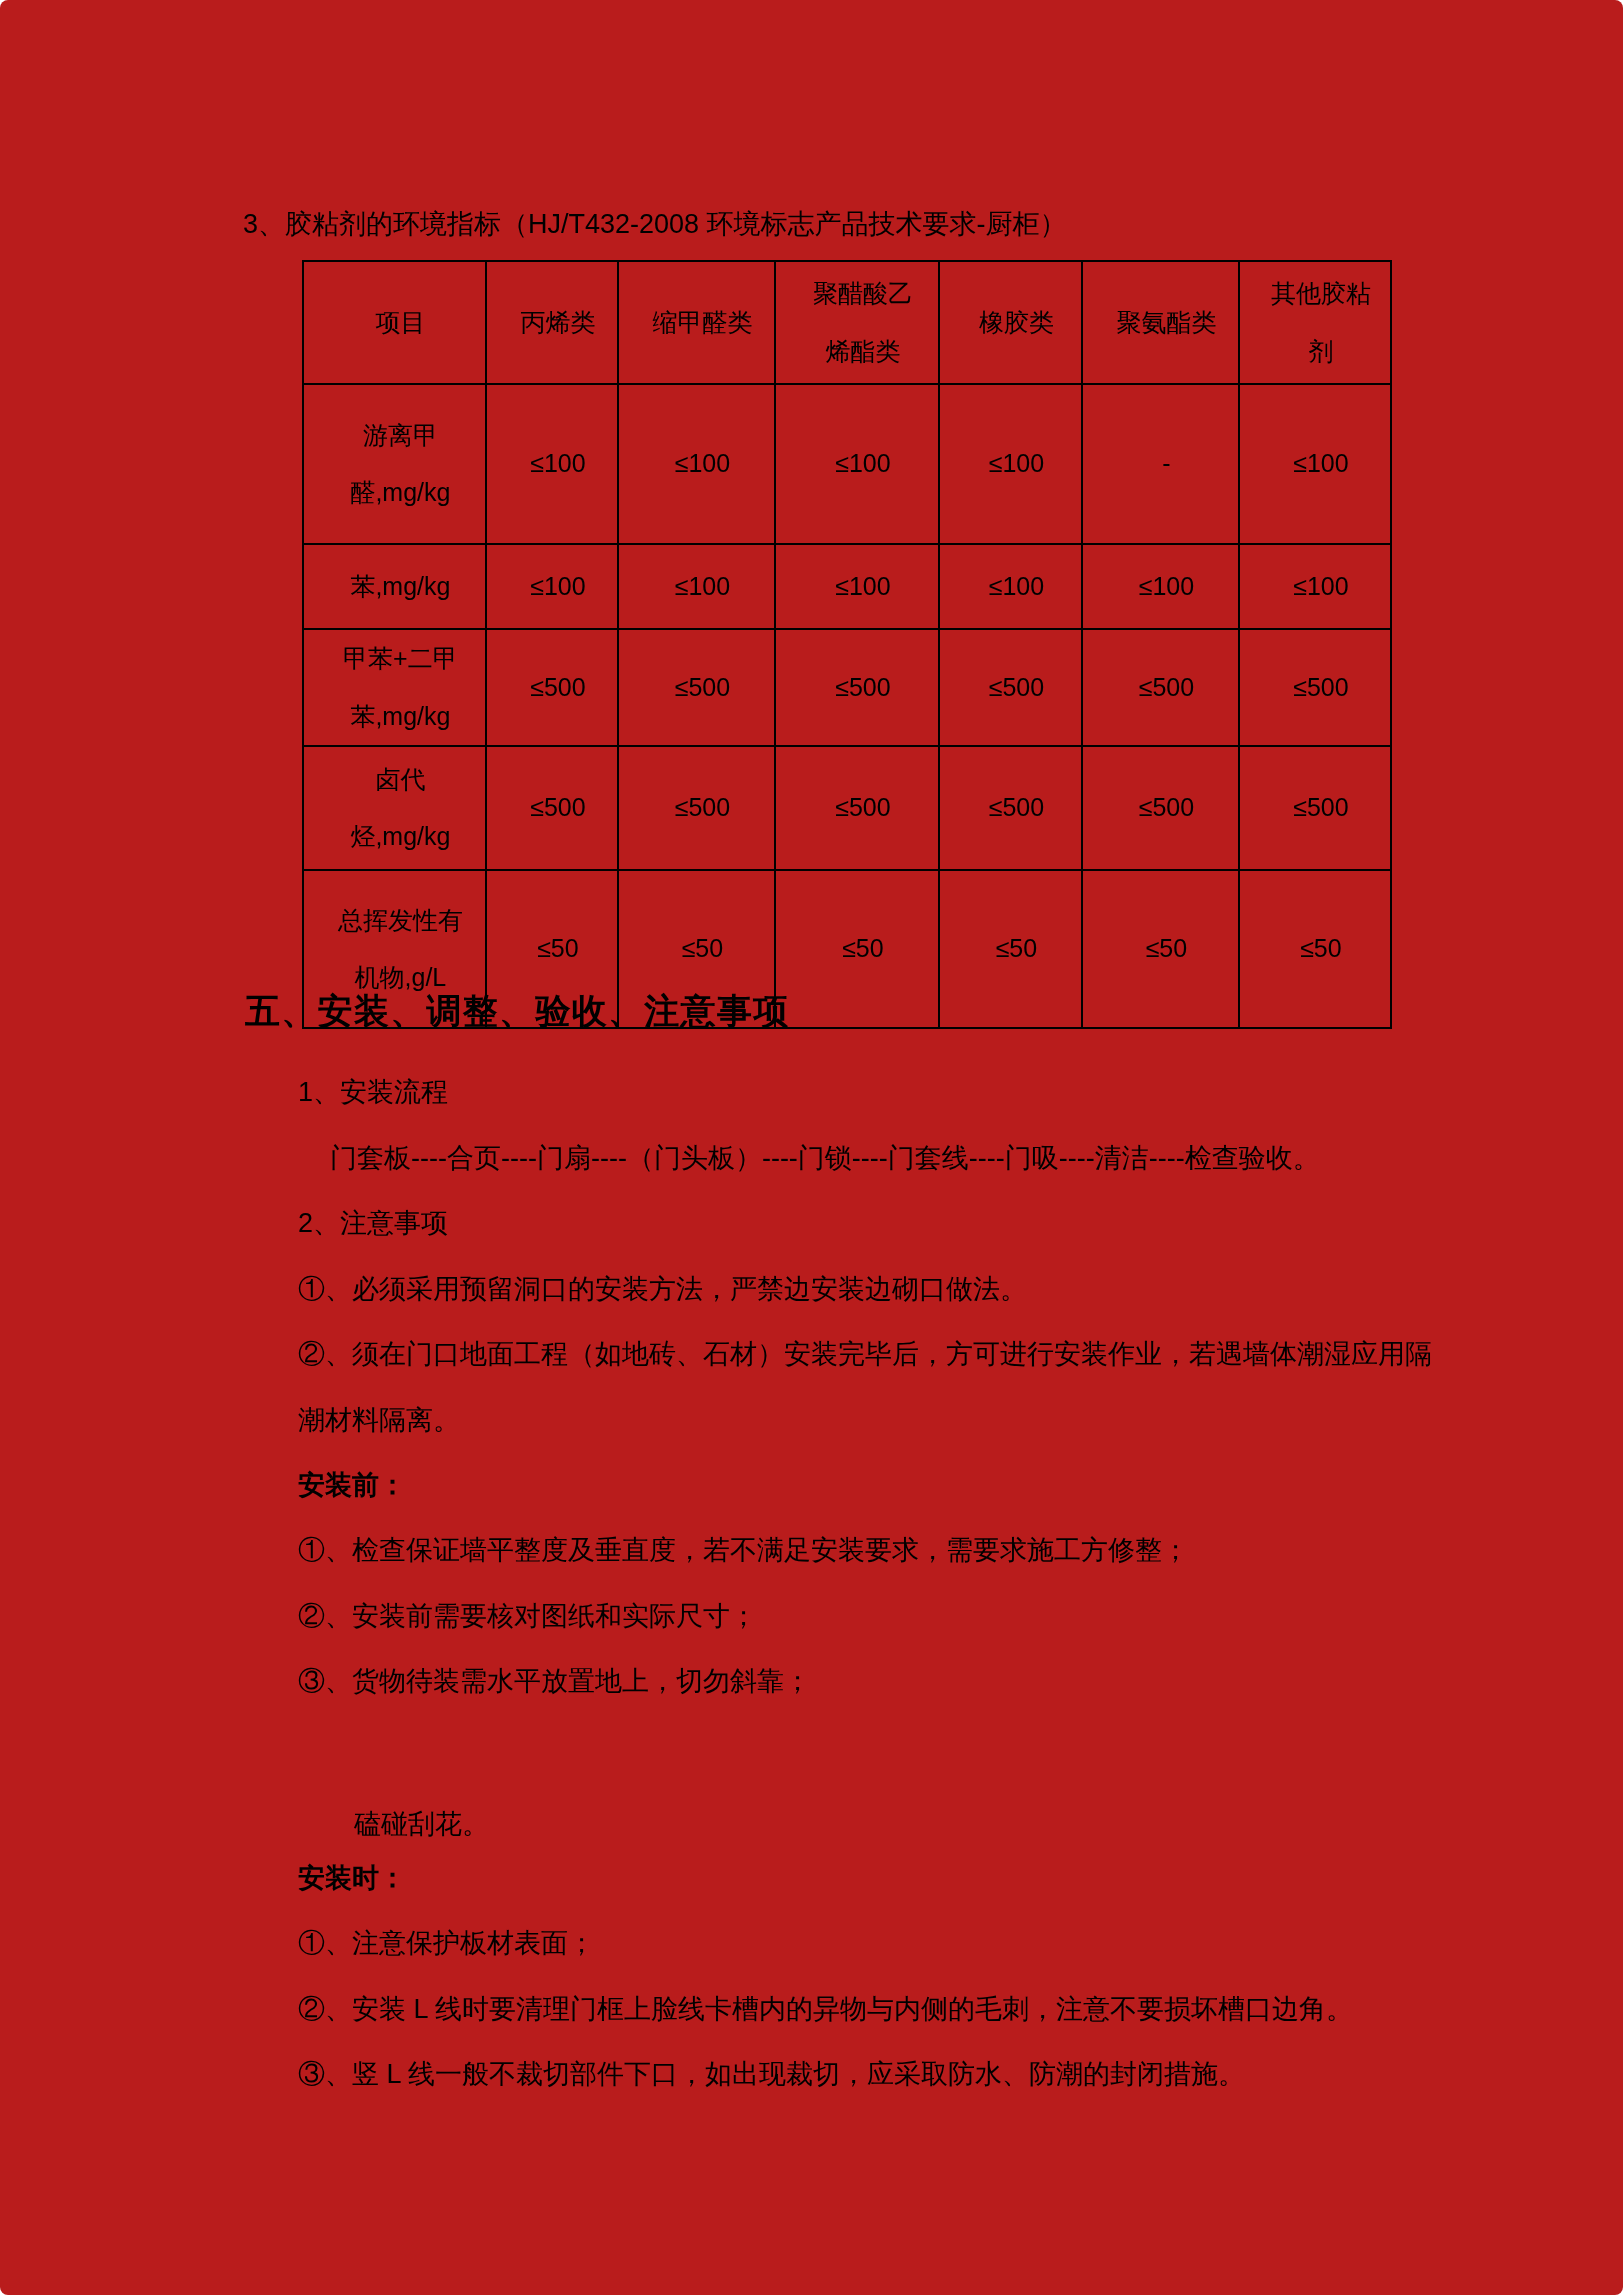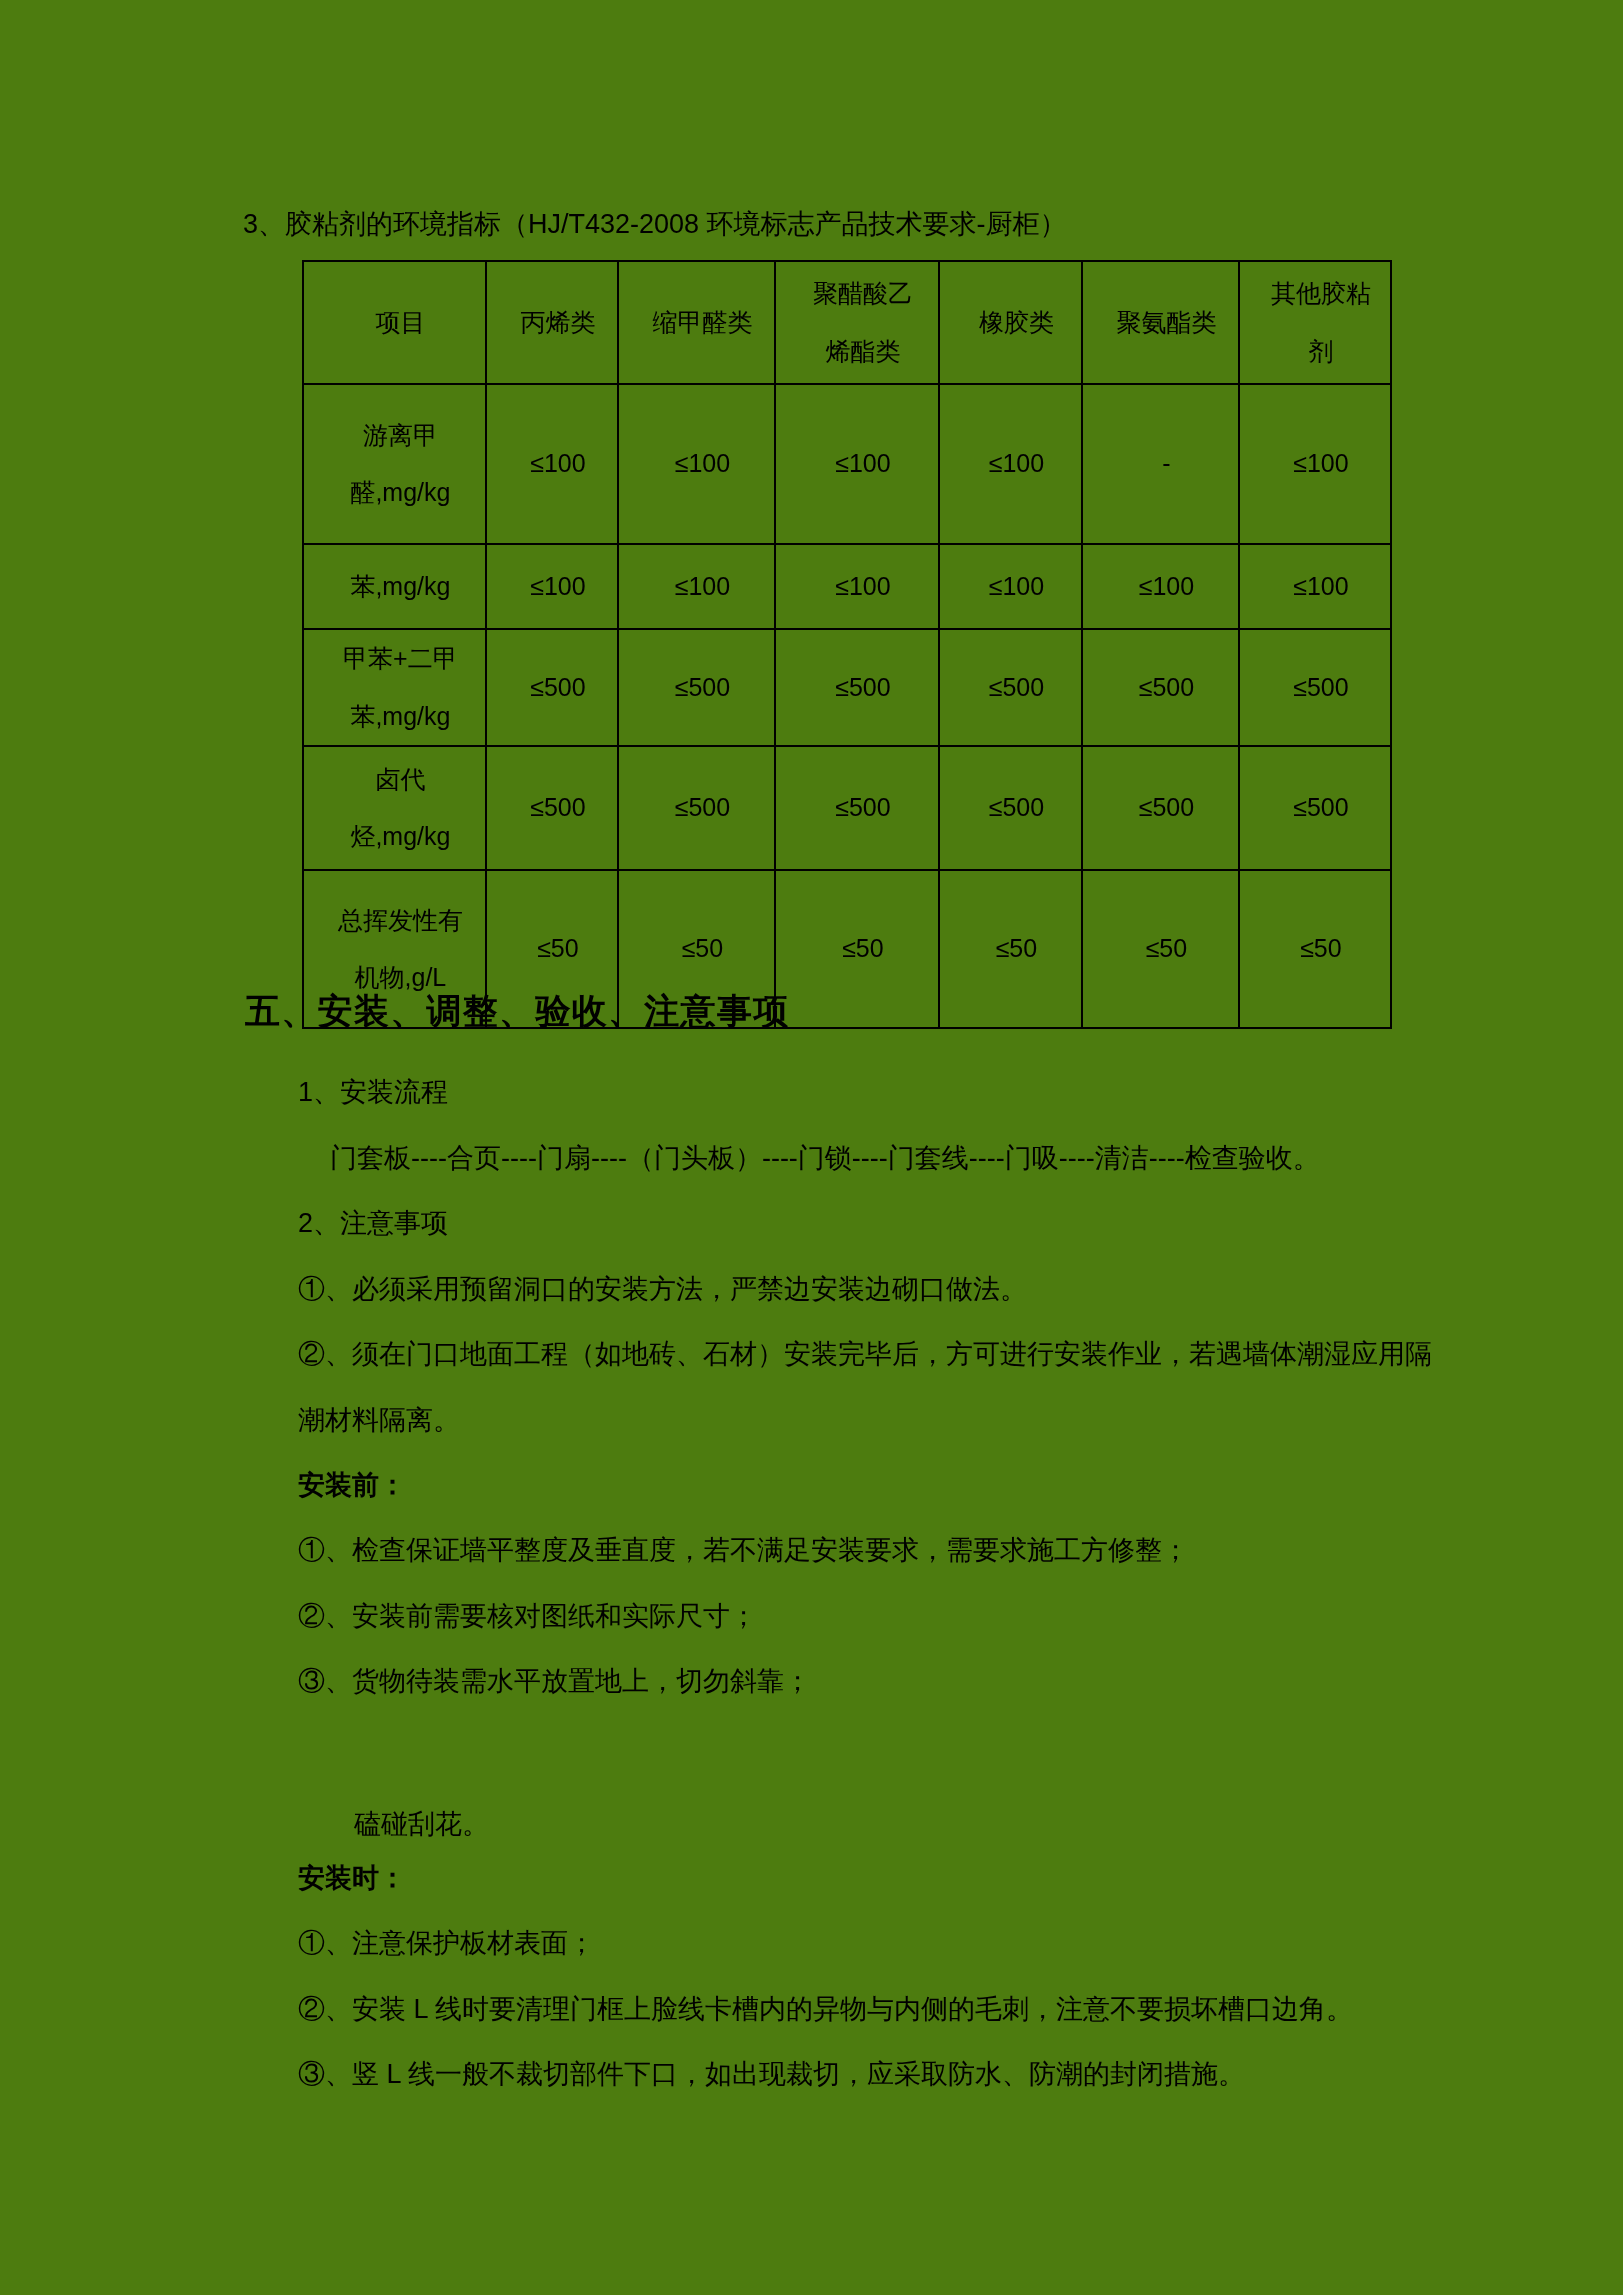--- a/index.html
+++ b/index.html
@@ -10,21 +10,22 @@
   body {
     width: 1623px;
     height: 2295px;
     position: relative;
     font-family: "Liberation Sans", sans-serif;
     color: #000000;
   }
   .page {
     position: absolute;
     inset: 0;
-    background: #4d7c0f;
+    background: #b91c1c;
+    border-radius: 8px;
   }
   .abs {
     position: absolute;
     left: 298px;
     font-size: 27px;
     line-height: 1.25;
     white-space: nowrap;
     color: #000;
   }
   .title3 {

